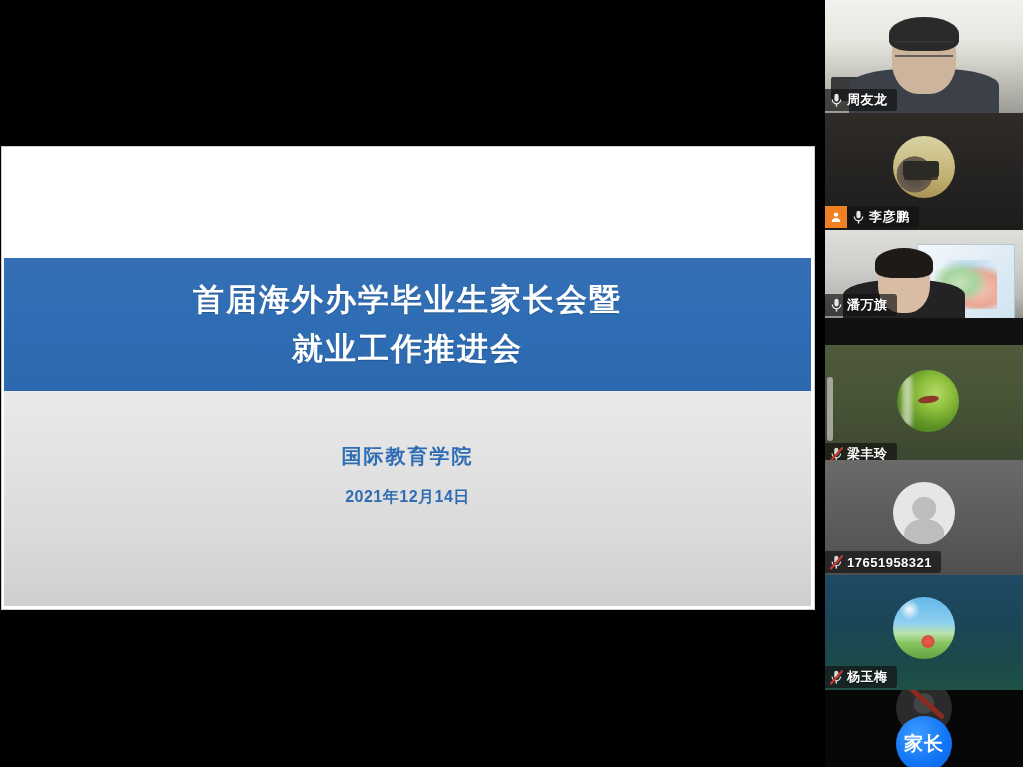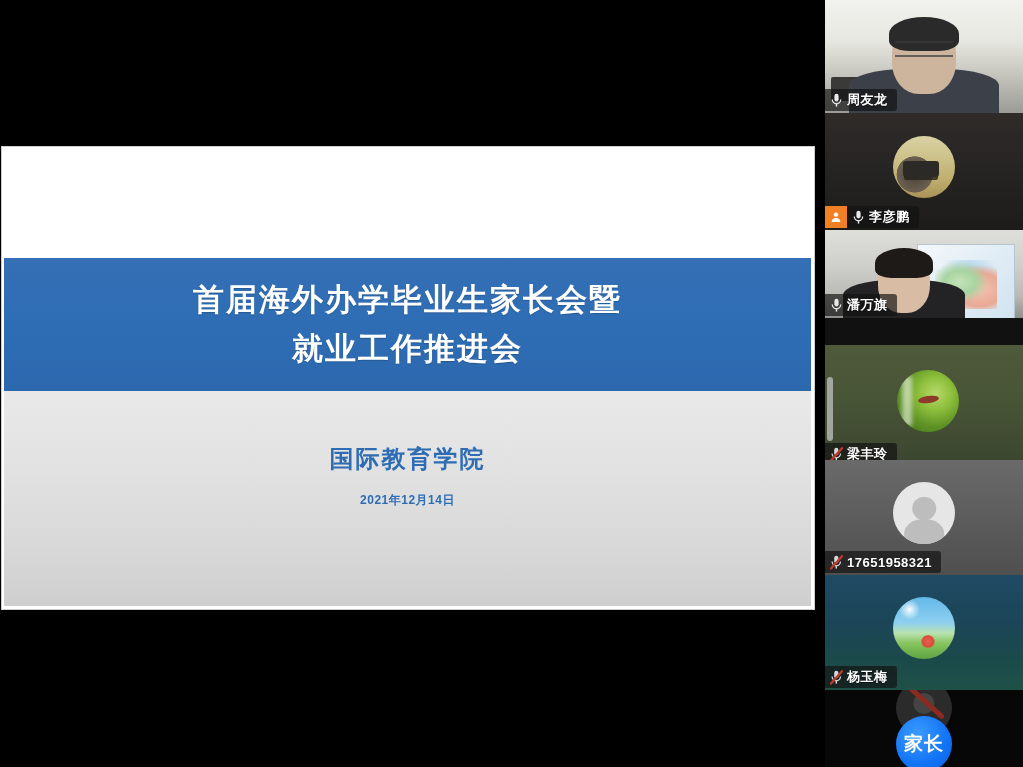--- a/index.html
+++ b/index.html
@@ -81,29 +81,29 @@
     right: 0;
     bottom: 0;
     background: linear-gradient(180deg, #e9e9e9 0%, #e2e2e2 35%, #d9d9d9 70%, #cfcfcf 100%);
     display: flex;
     flex-direction: column;
     align-items: center;
   }
   .slide-org {
     margin-top: 52px;
     color: #2E6DB4;
-    font-size: 24px;
+    font-size: 20px;
     font-weight: bold;
     letter-spacing: 2px;
     white-space: nowrap;
   }
   .slide-date {
     margin-top: 17px;
     color: #2E6DB4;
-    font-size: 12px;
+    font-size: 16px;
     font-weight: bold;
     letter-spacing: 0.5px;
     white-space: nowrap;
   }
 
   
   .filmstrip {
     position: absolute;
     left: 825px;
     top: 0;

